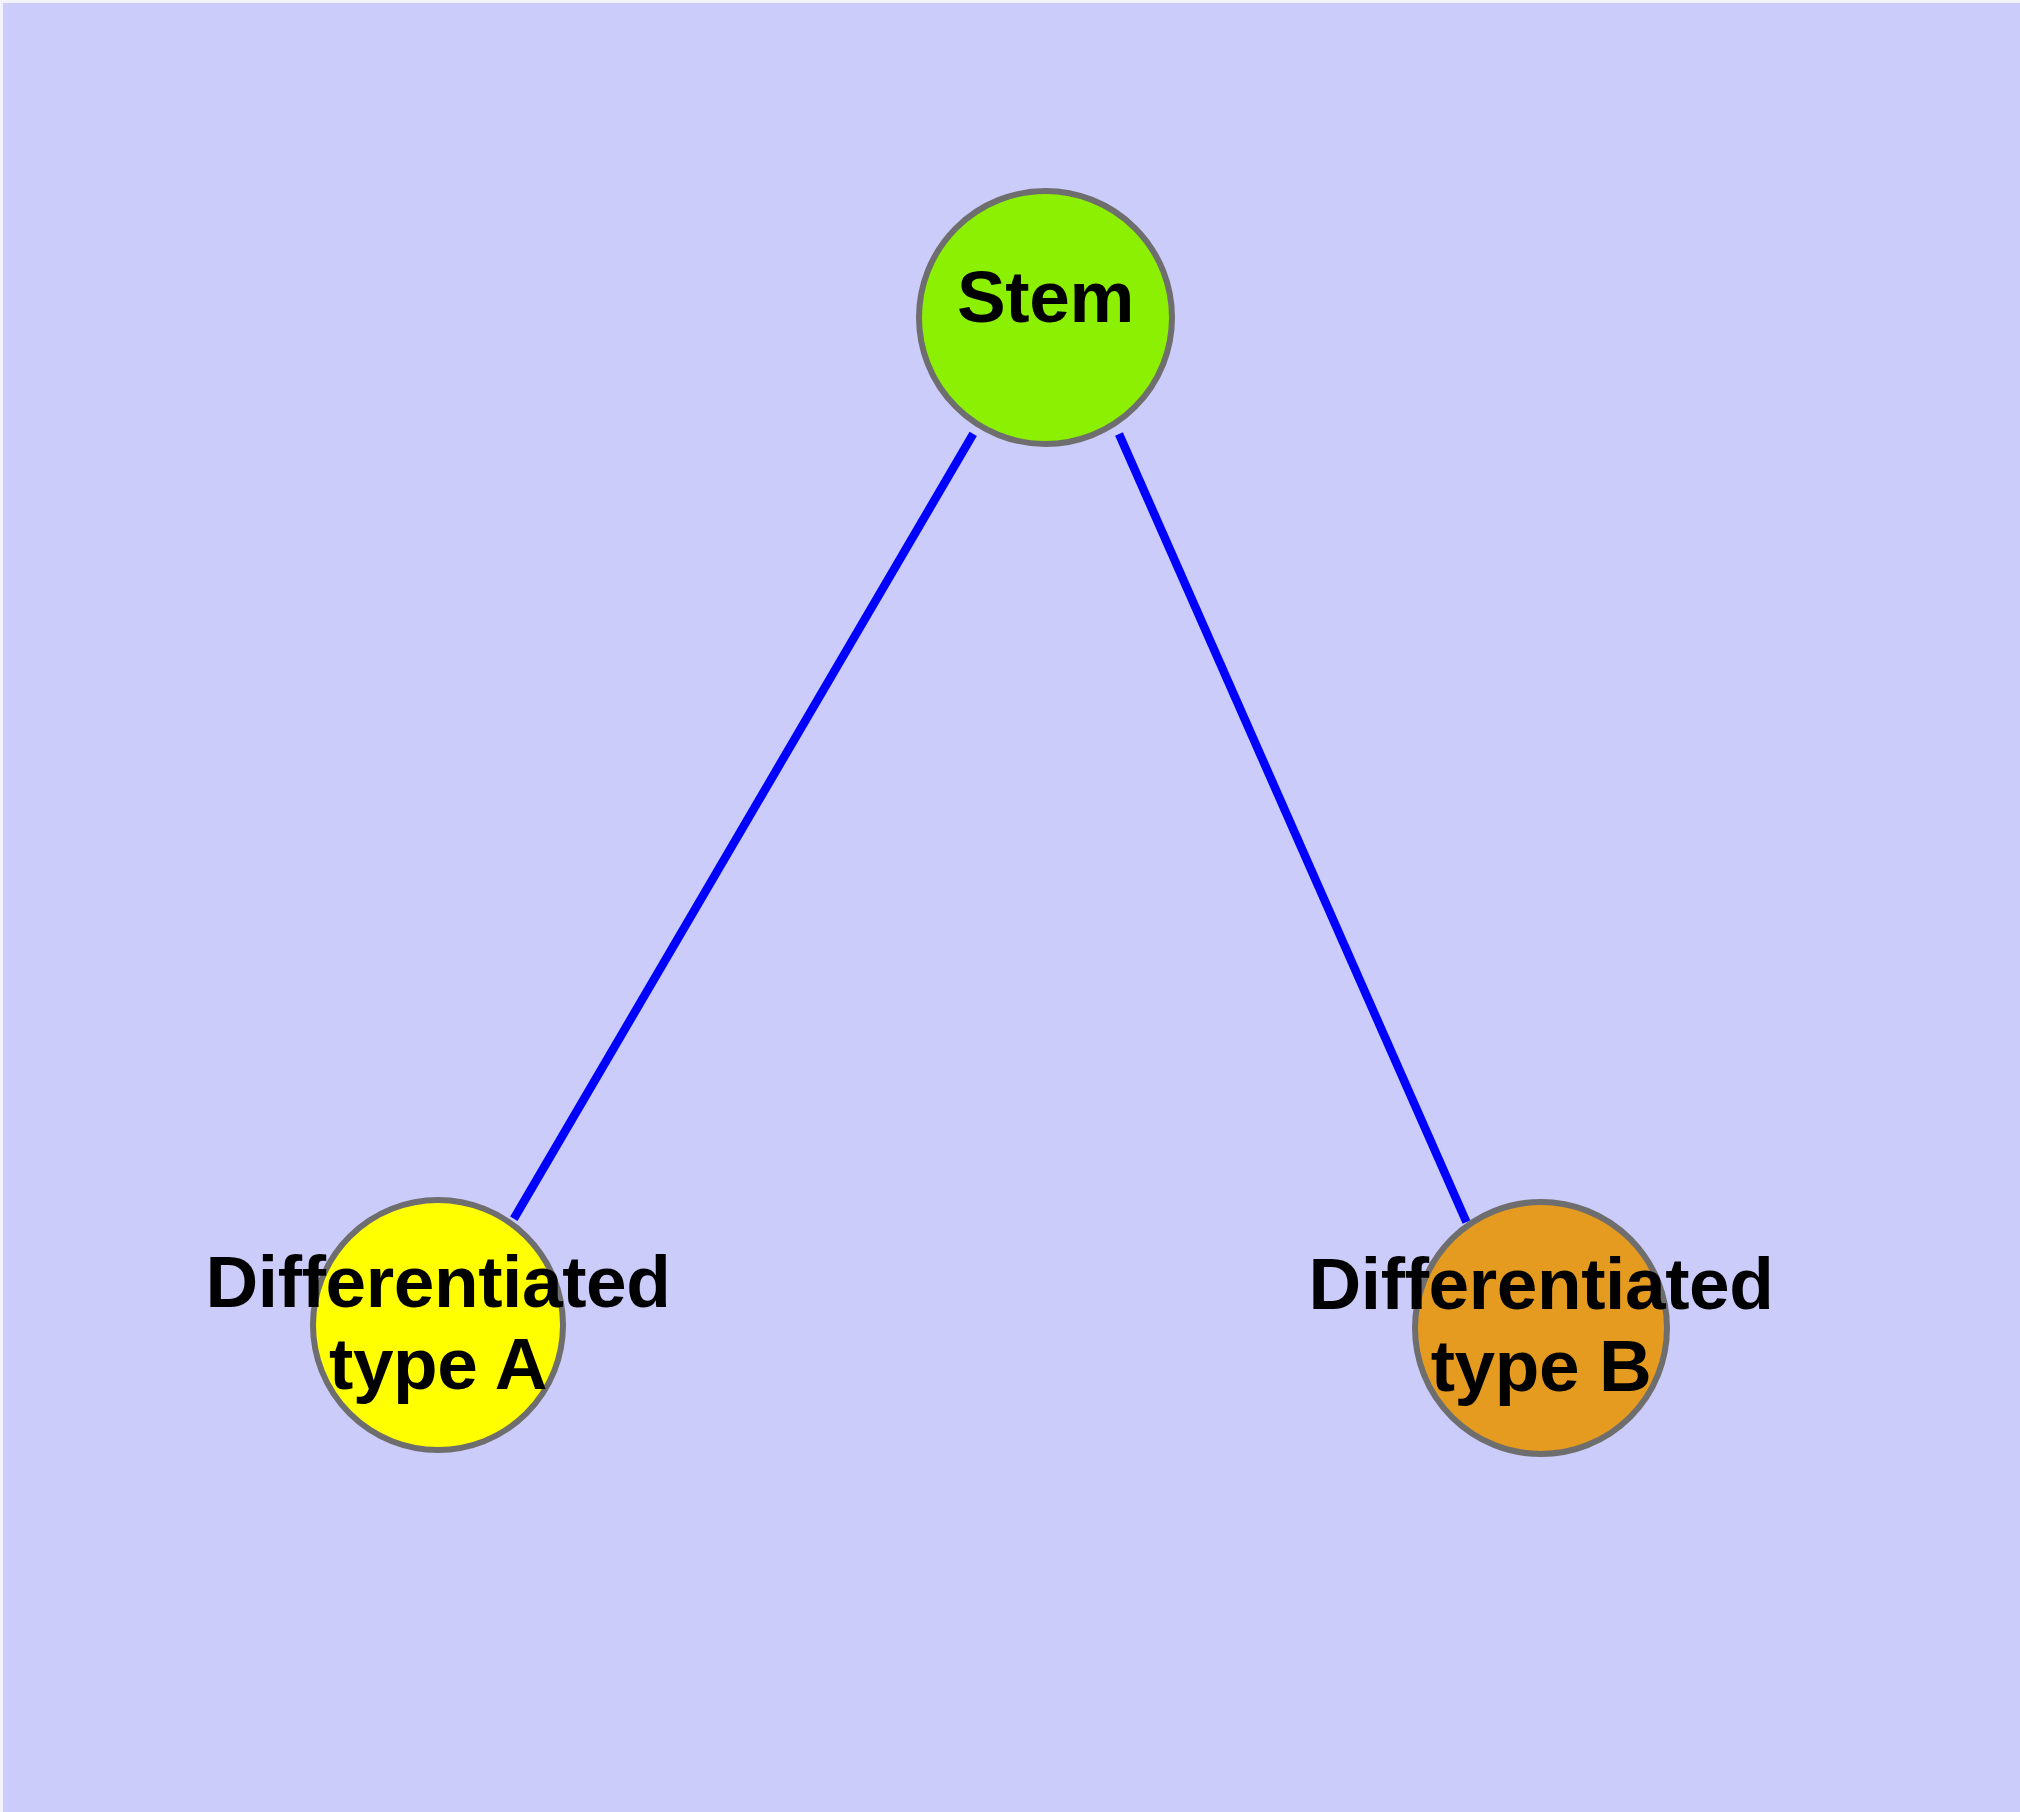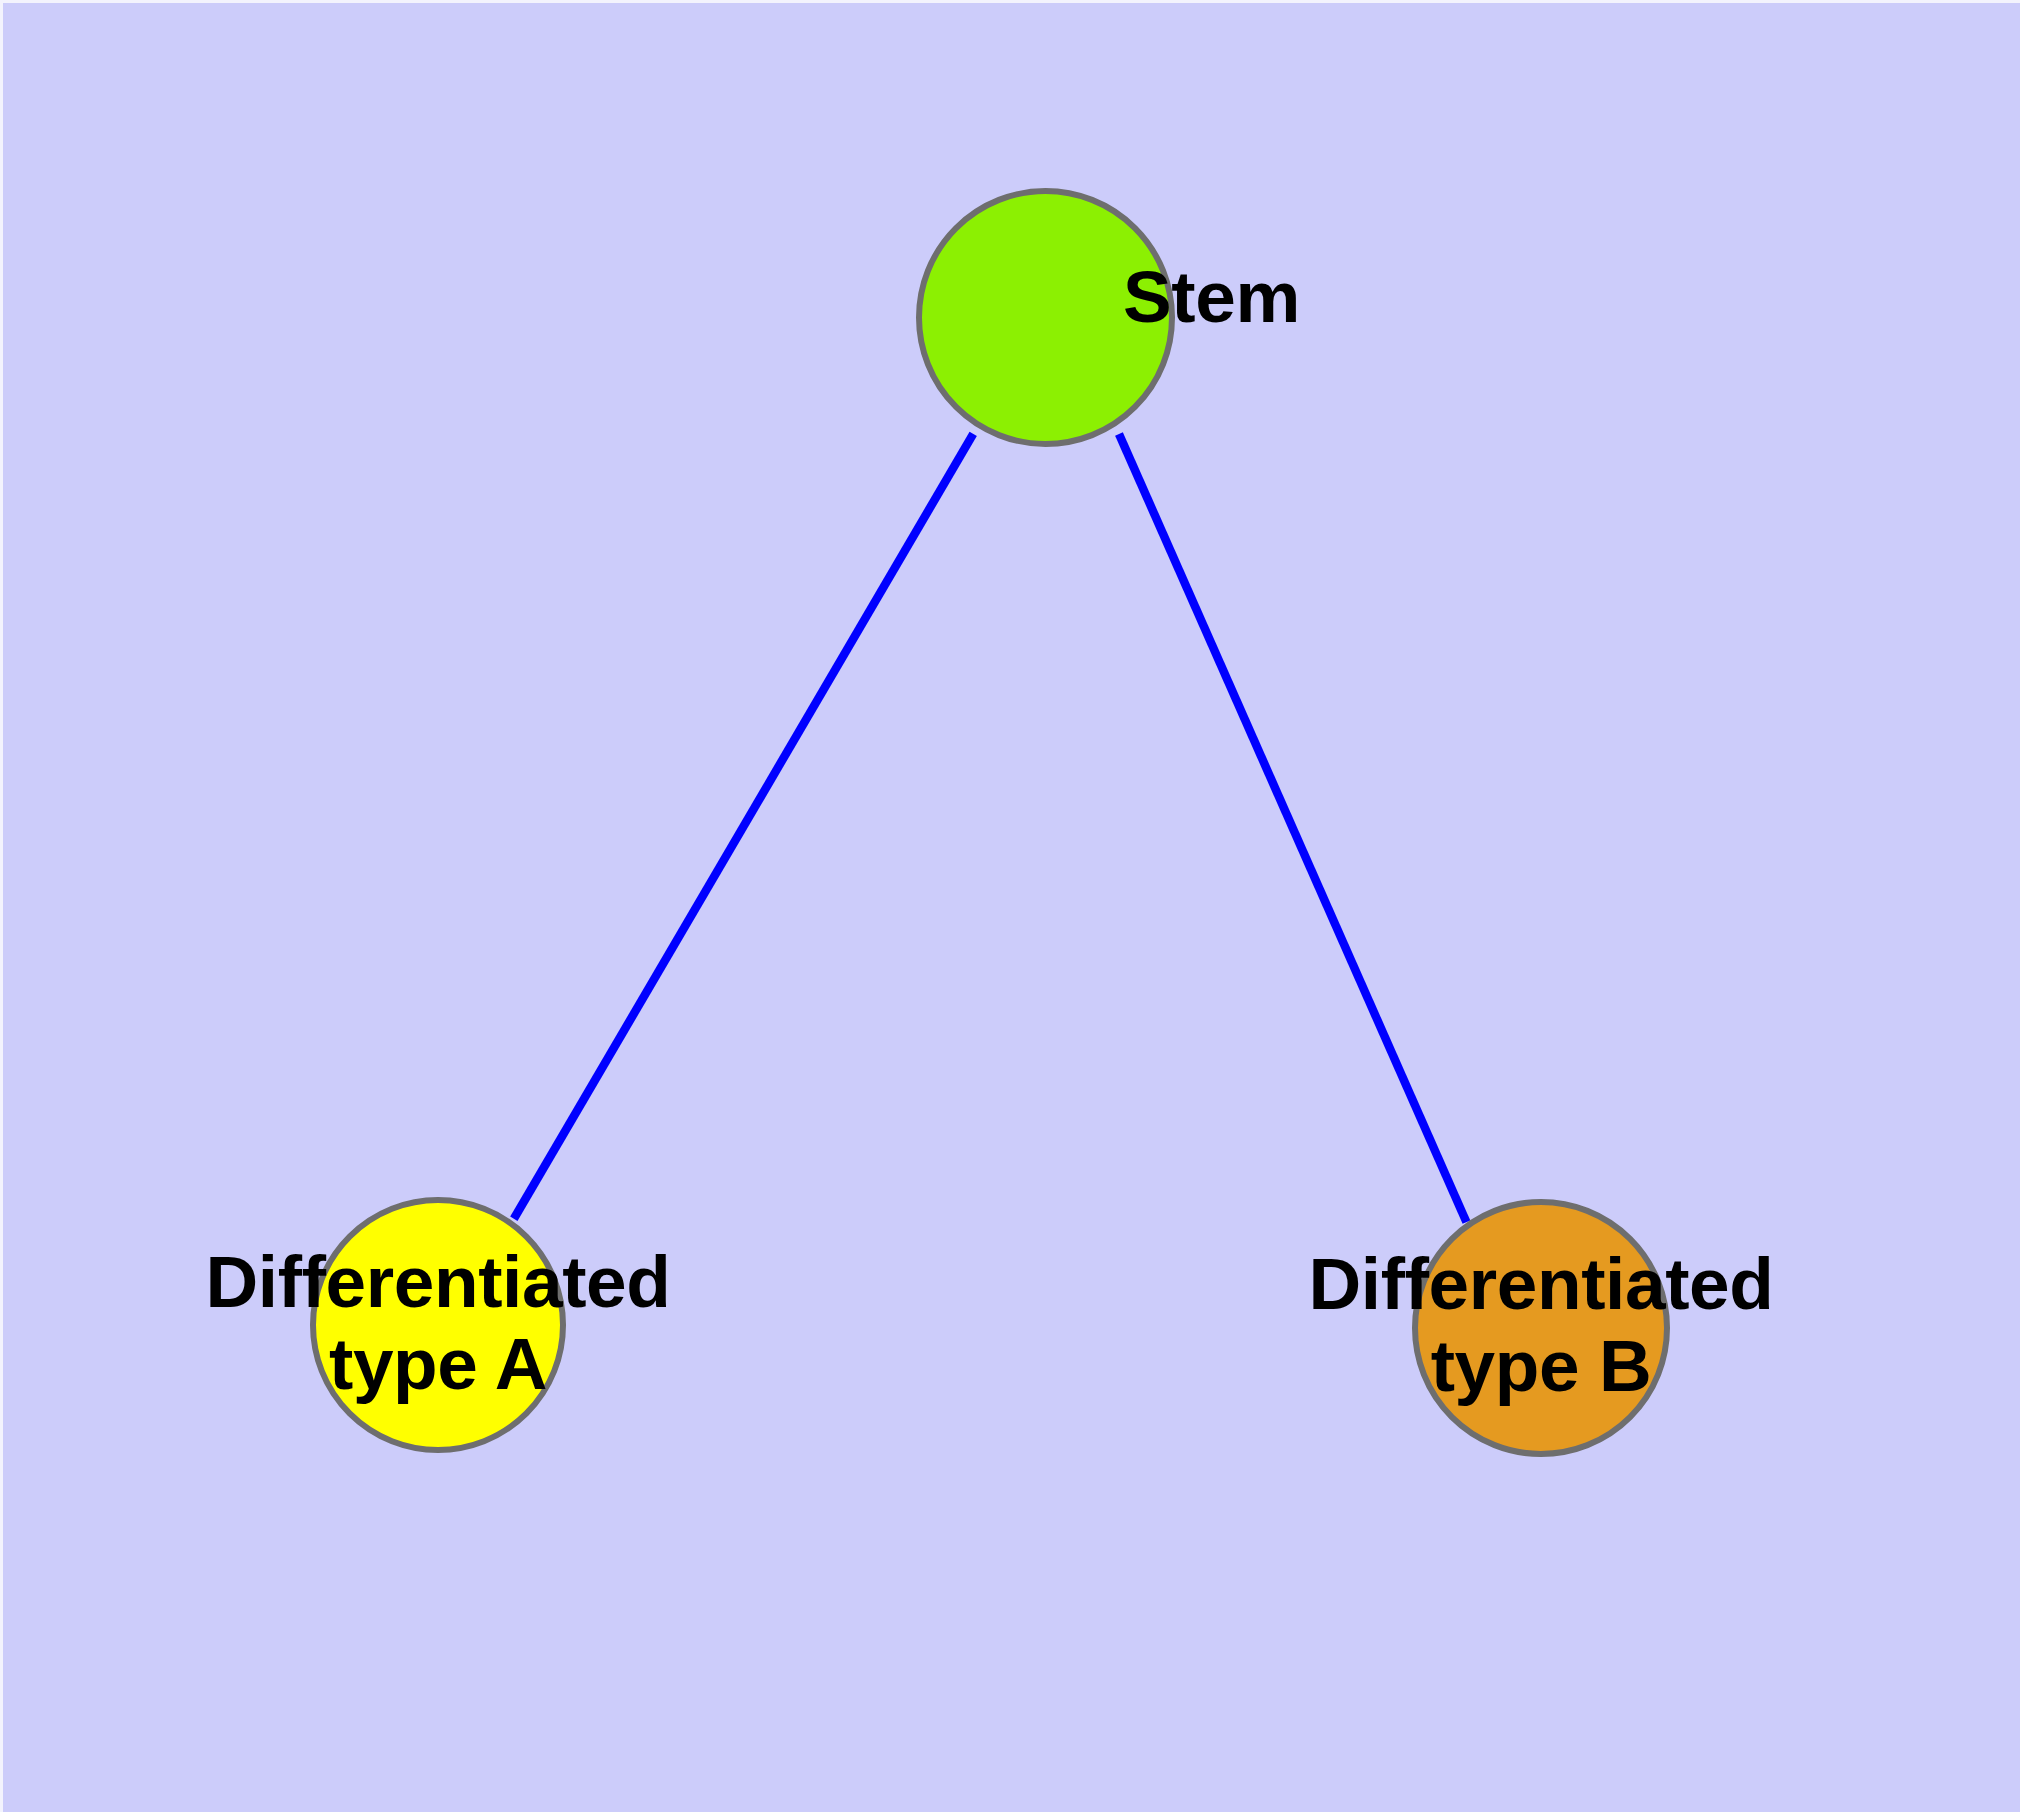--- a/index.html
+++ b/index.html
@@ -72,21 +72,20 @@
     white-space: pre;
     line-height: 1.12;
     letter-spacing: -0.4px;
     pointer-events: none;
   }
   #label-stem {
     left: 791px;
     top: 256px;
     width: 509px;
     font-size: 73px;
-    text-align: right;
   }
   #label-diff-a {
     left: 167px;
     top: 1241px;
     width: 542px;
     font-size: 73px;
   }
   #label-diff-b {
     left: 1270px;
     top: 1243px;

